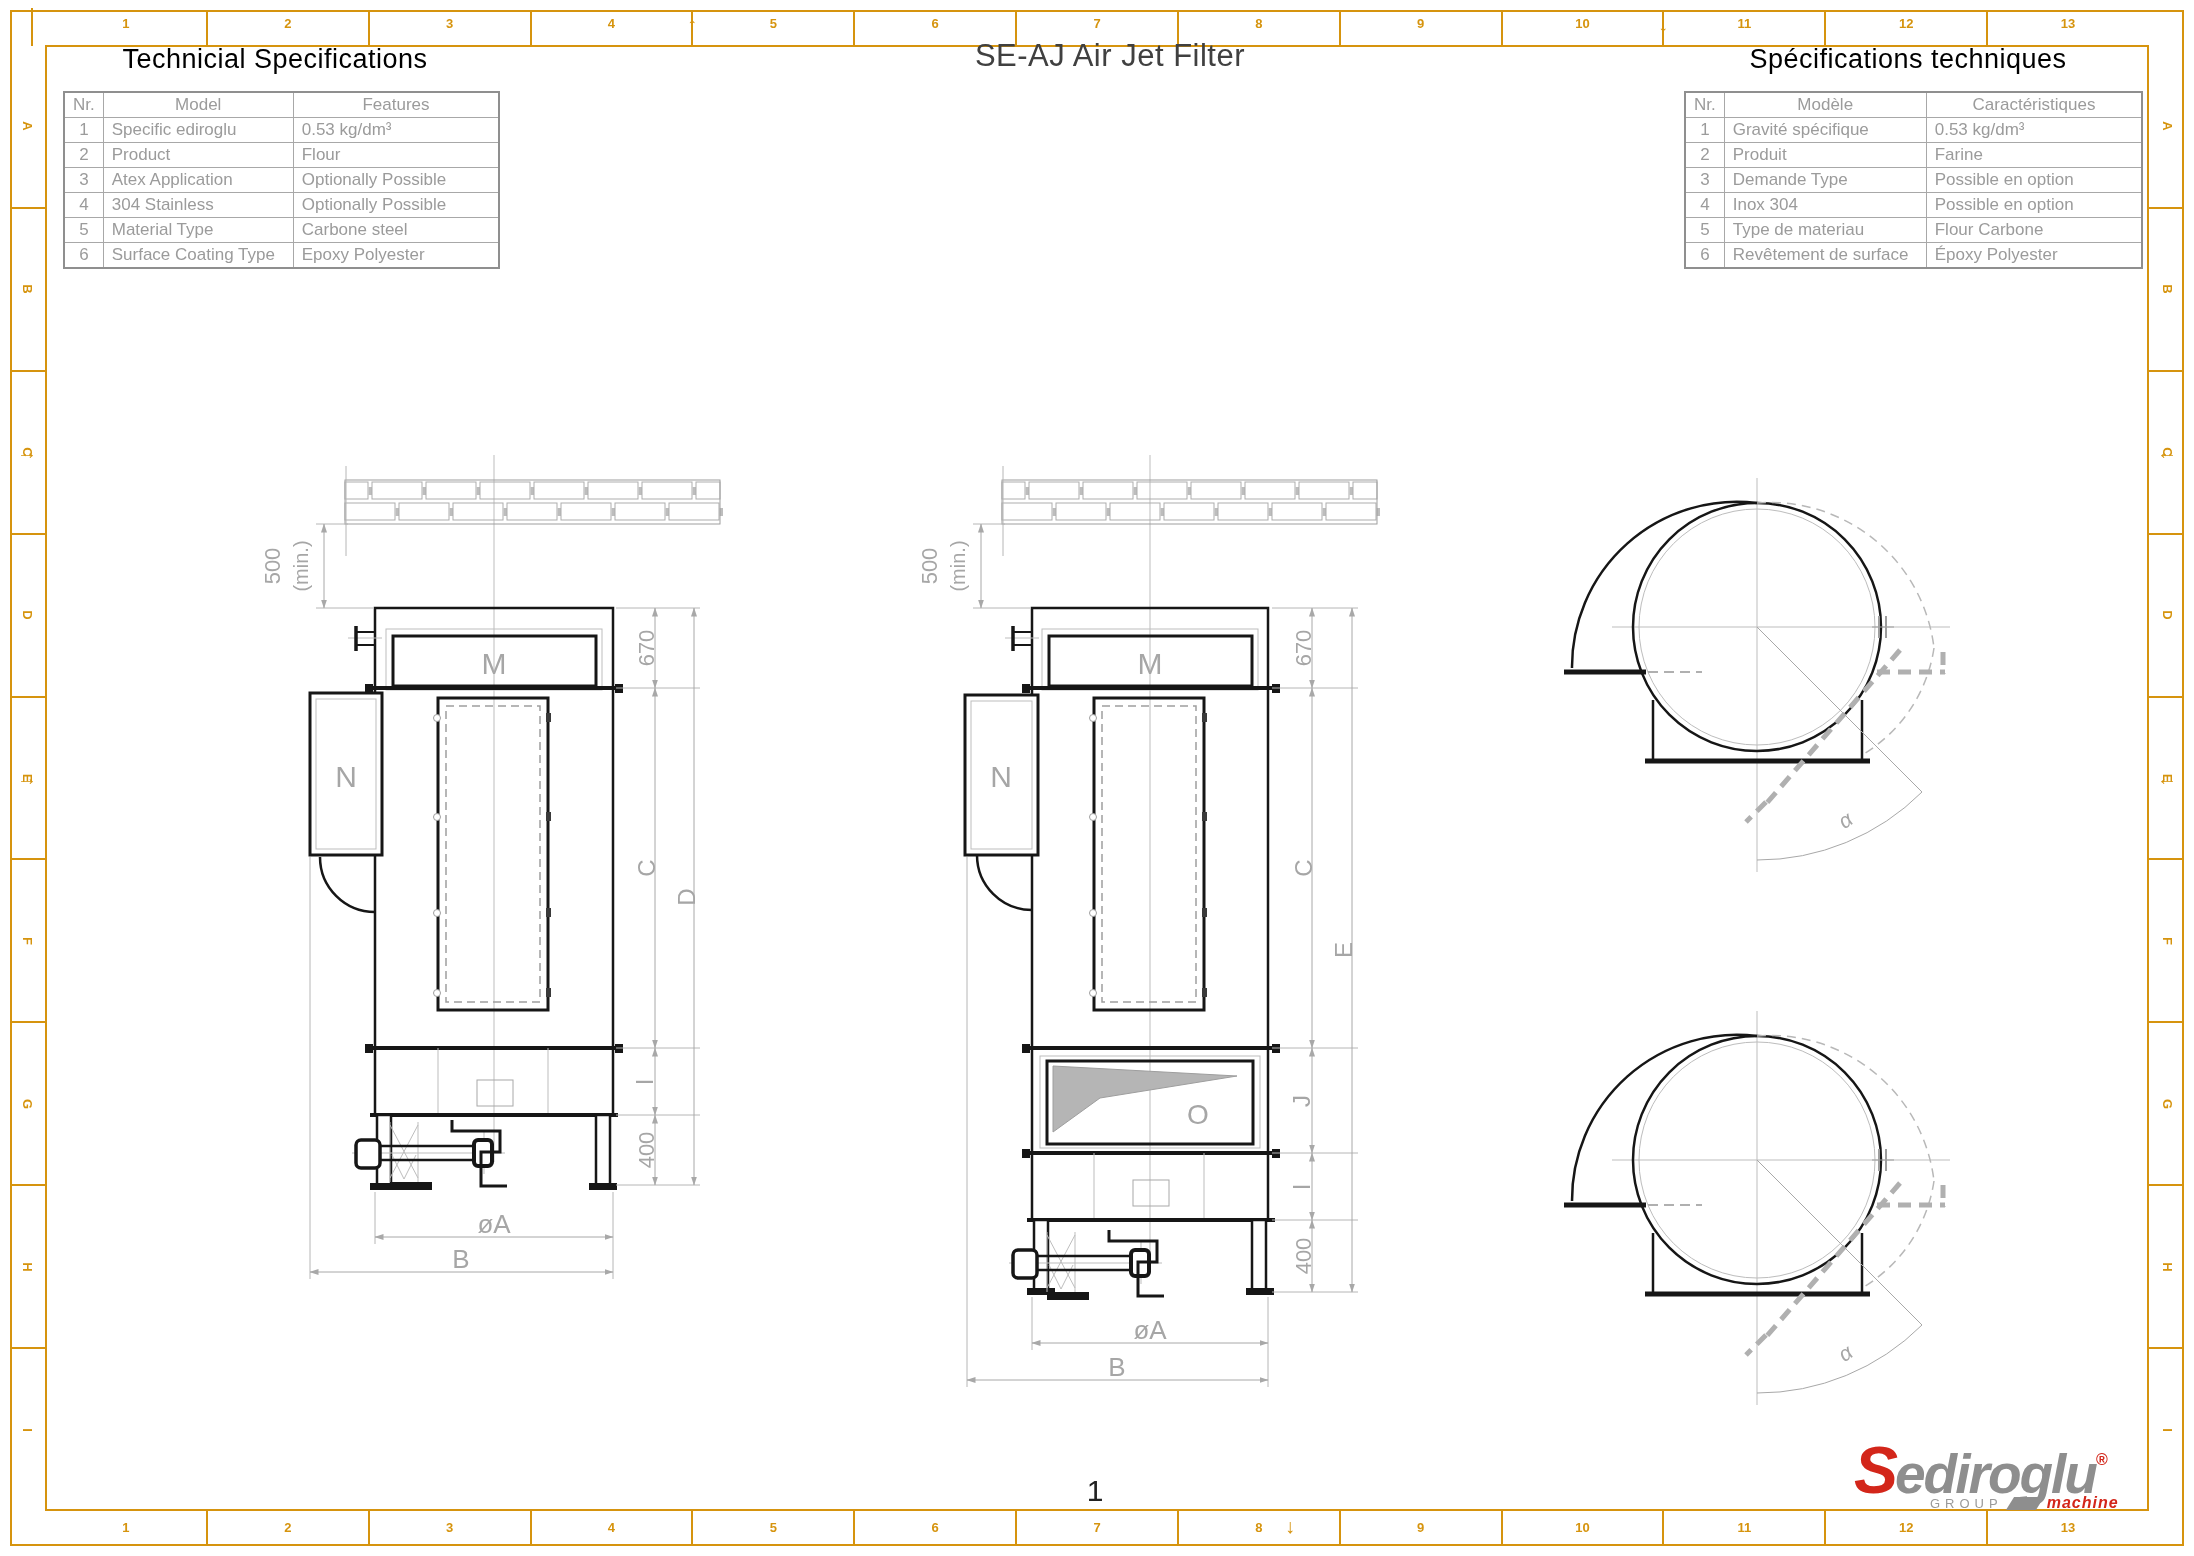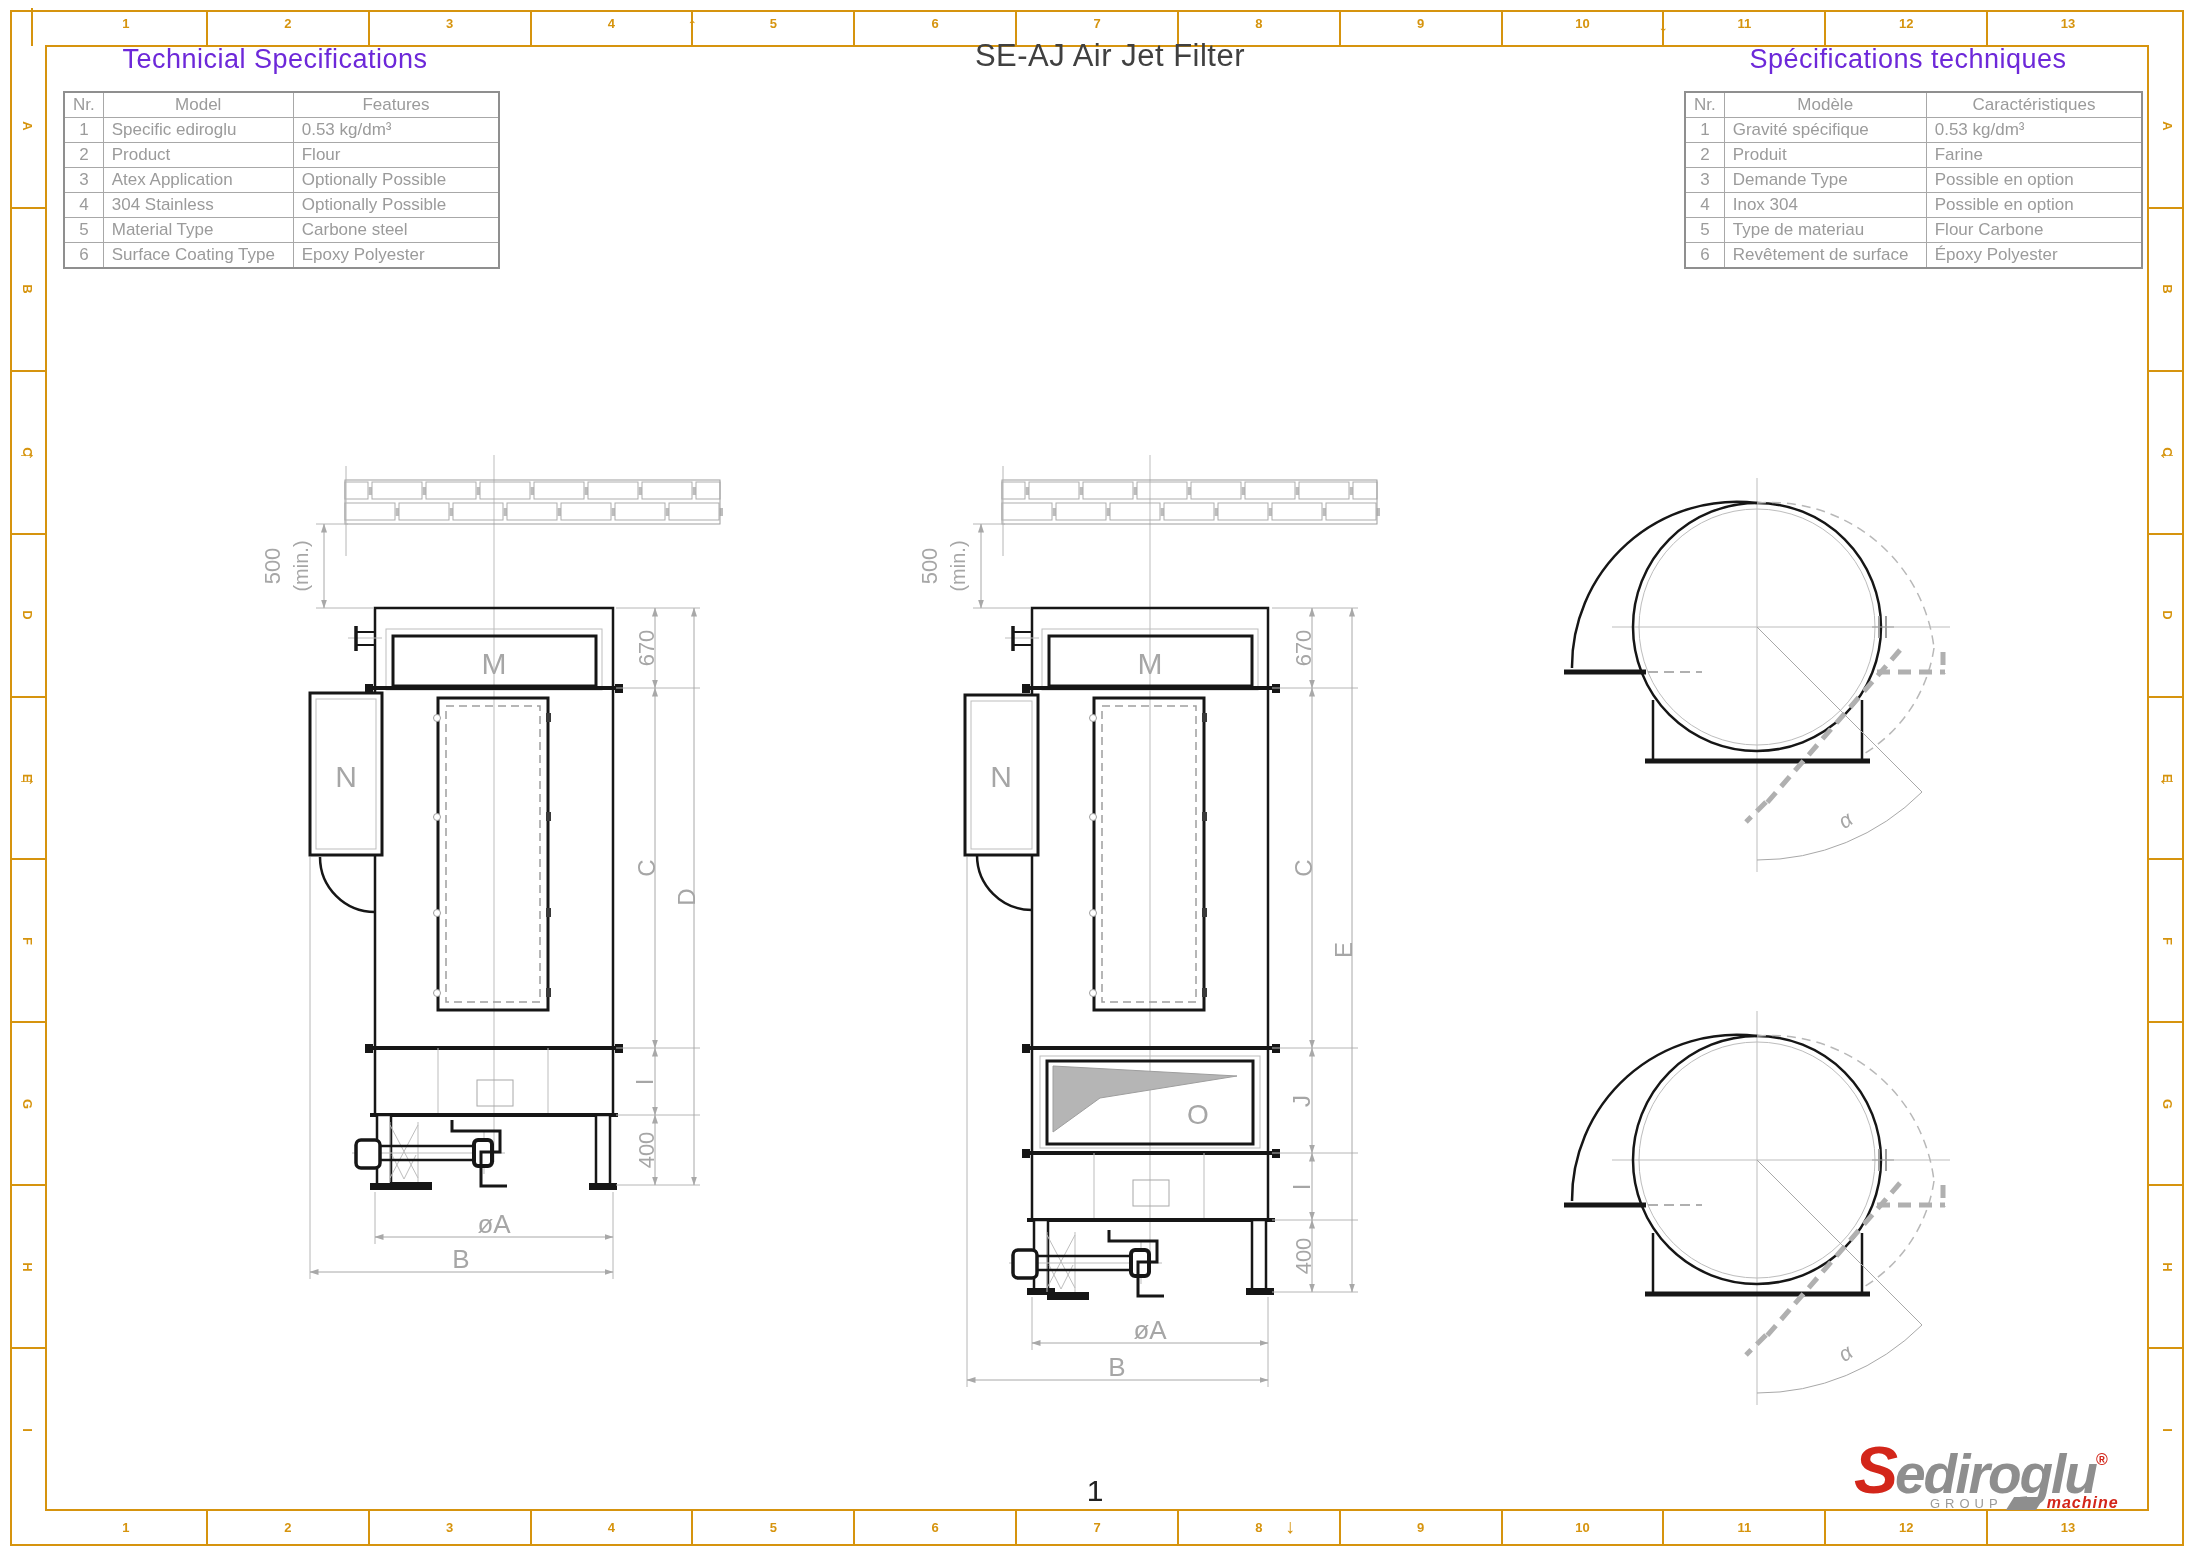--- a/index.html
+++ b/index.html
@@ -7,21 +7,21 @@
           font-family:"Liberation Sans",sans-serif;}
   
   .frame-outer{position:absolute;left:10px;top:10px;right:10px;bottom:10px;border:2px solid #D6940E;}
   .frame-inner{position:absolute;left:45px;top:45px;right:45px;bottom:45px;border:2px solid #D6940E;}
   .tick{position:absolute;background:#D6940E;}
   .rlabel{position:absolute;color:#D6940E;font-weight:bold;font-size:13px;text-align:center;line-height:14px;}
   .rot{transform:rotate(90deg);}
   .farrow{position:absolute;color:#D6940E;font-size:20px;font-weight:bold;text-align:center;line-height:20px;}
   .corner-mark{position:absolute;left:31px;top:8px;width:2px;height:38px;background:#D6940E;}
   
-  .tbl-title{position:absolute;font-size:27px;color:#6d28d9;text-align:center;letter-spacing:.5px;}
+  .tbl-title{position:absolute;font-size:27px;color:#000000;text-align:center;letter-spacing:.5px;}
   .main-title{position:absolute;font-size:31px;color:#404040;text-align:center;letter-spacing:.5px;}
   
   .spec{position:absolute;border-collapse:collapse;table-layout:fixed;font-size:17px;color:#9b9b9b;
         border:2px solid #8f8f8f;background:#fff;}
   .spec th,.spec td{border:1px solid #a8a8a8;height:24px;padding:0 8px;font-weight:normal;
         white-space:nowrap;overflow:hidden;text-align:left;}
   .spec th{text-align:center;}
   .spec td.num{text-align:center;padding:0 2px;}
   
   svg{position:absolute;overflow:visible;}

